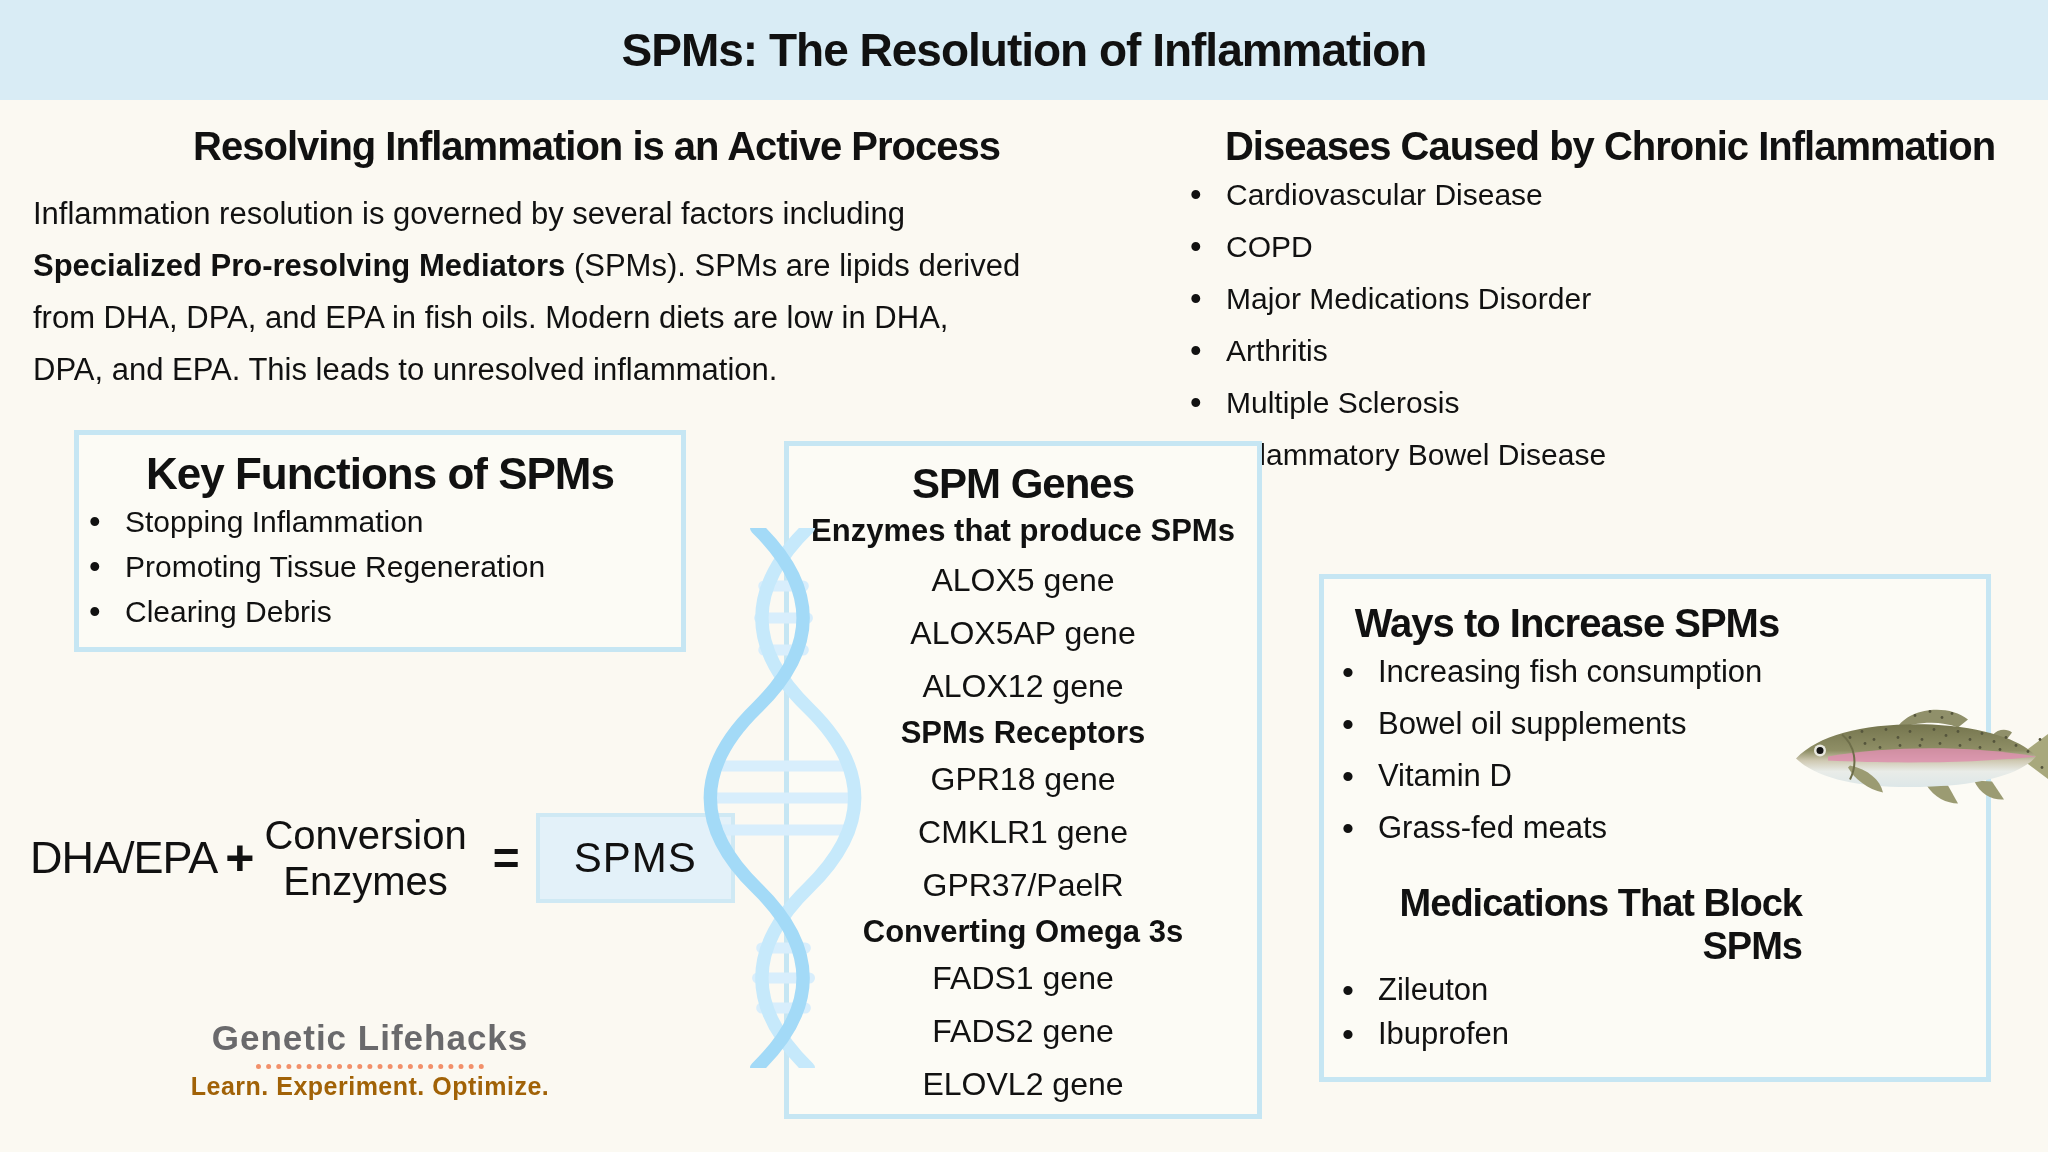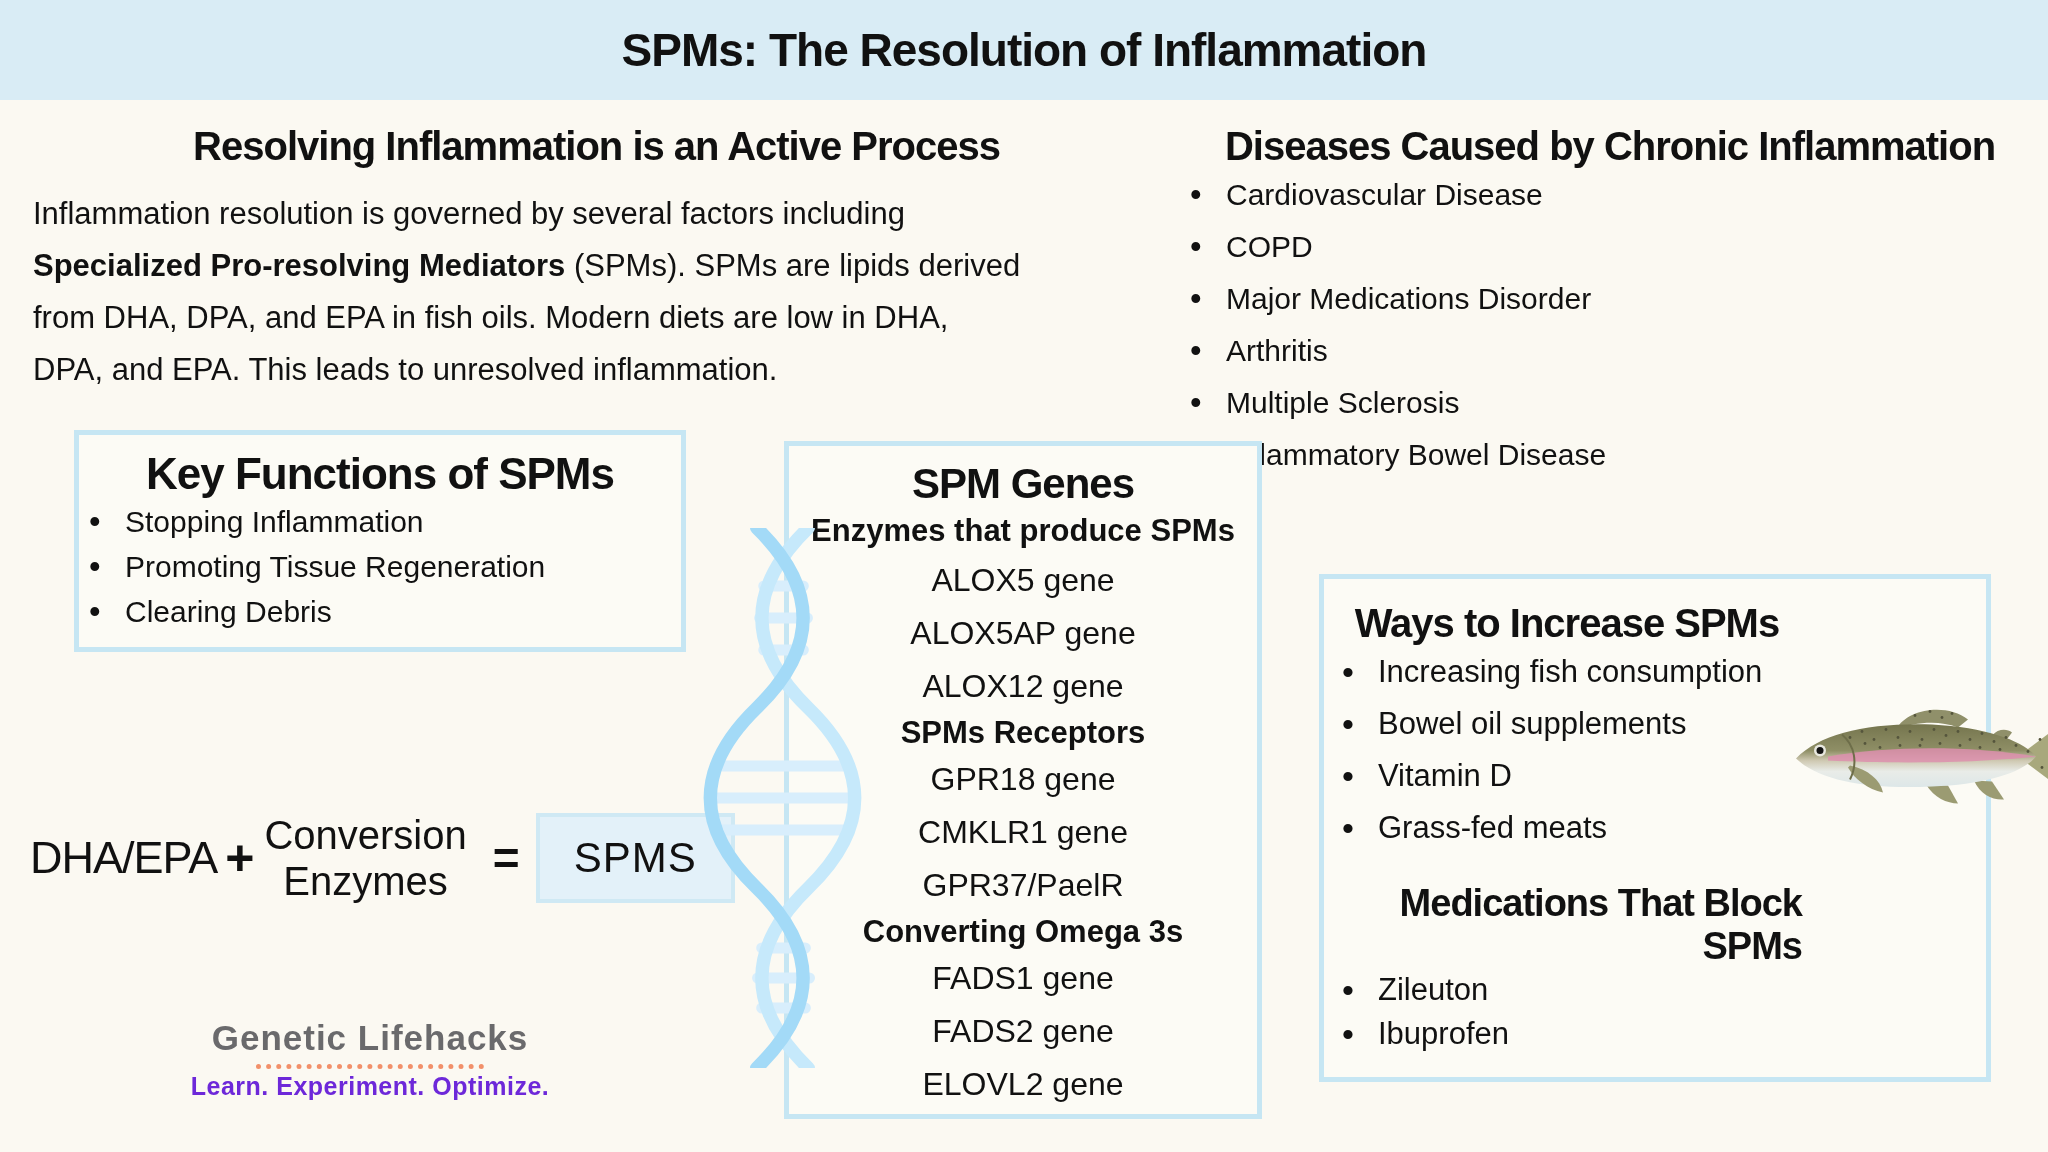--- a/index.html
+++ b/index.html
@@ -67,21 +67,21 @@
   .eq-mid{display:flex;flex-direction:column;text-align:center;font-size:40px;line-height:46px;margin-left:4px;}
   .eq-equals{font-size:46px;font-weight:bold;margin:0 16px 0 26px;}
   .eq-result{
     background:#e3f1f9;border:4px solid #cfe9f4;
     font-size:42px;letter-spacing:1px;padding:17px 34px;
   }
   
   .logo{position:absolute;left:175px;top:1018px;width:390px;text-align:center;}
   .logo-name{font-size:35px;font-weight:bold;color:#6a6a6c;letter-spacing:1px;}
   .logo-dots{width:228px;margin:6px auto 3px auto;border-top:5px dotted #f2906a;height:0;}
-  .logo-tagline{font-size:25px;font-weight:bold;color:#6d28d9;letter-spacing:0.5px;}
+  .logo-tagline{font-size:25px;font-weight:bold;color:#a16207;letter-spacing:0.5px;}
   
   #ways-box{left:1319px;top:574px;width:672px;height:508px;}
   .ways-content{width:470px;margin-left:8px;}
   .ways-title{text-align:center;font-size:40px;font-weight:bold;letter-spacing:-1px;margin-top:22px;}
   .ways-list{margin:18px 0 0 36px;font-size:31px;line-height:52px;}
   .meds-title{text-align:right;font-size:38px;font-weight:bold;letter-spacing:-1px;margin-top:28px;}
   .meds-list{margin:22px 0 0 36px;font-size:31px;line-height:44px;}
   #fish{position:absolute;left:1790px;top:698px;width:300px;height:118px;z-index:4;}
 </style>
 </head>

